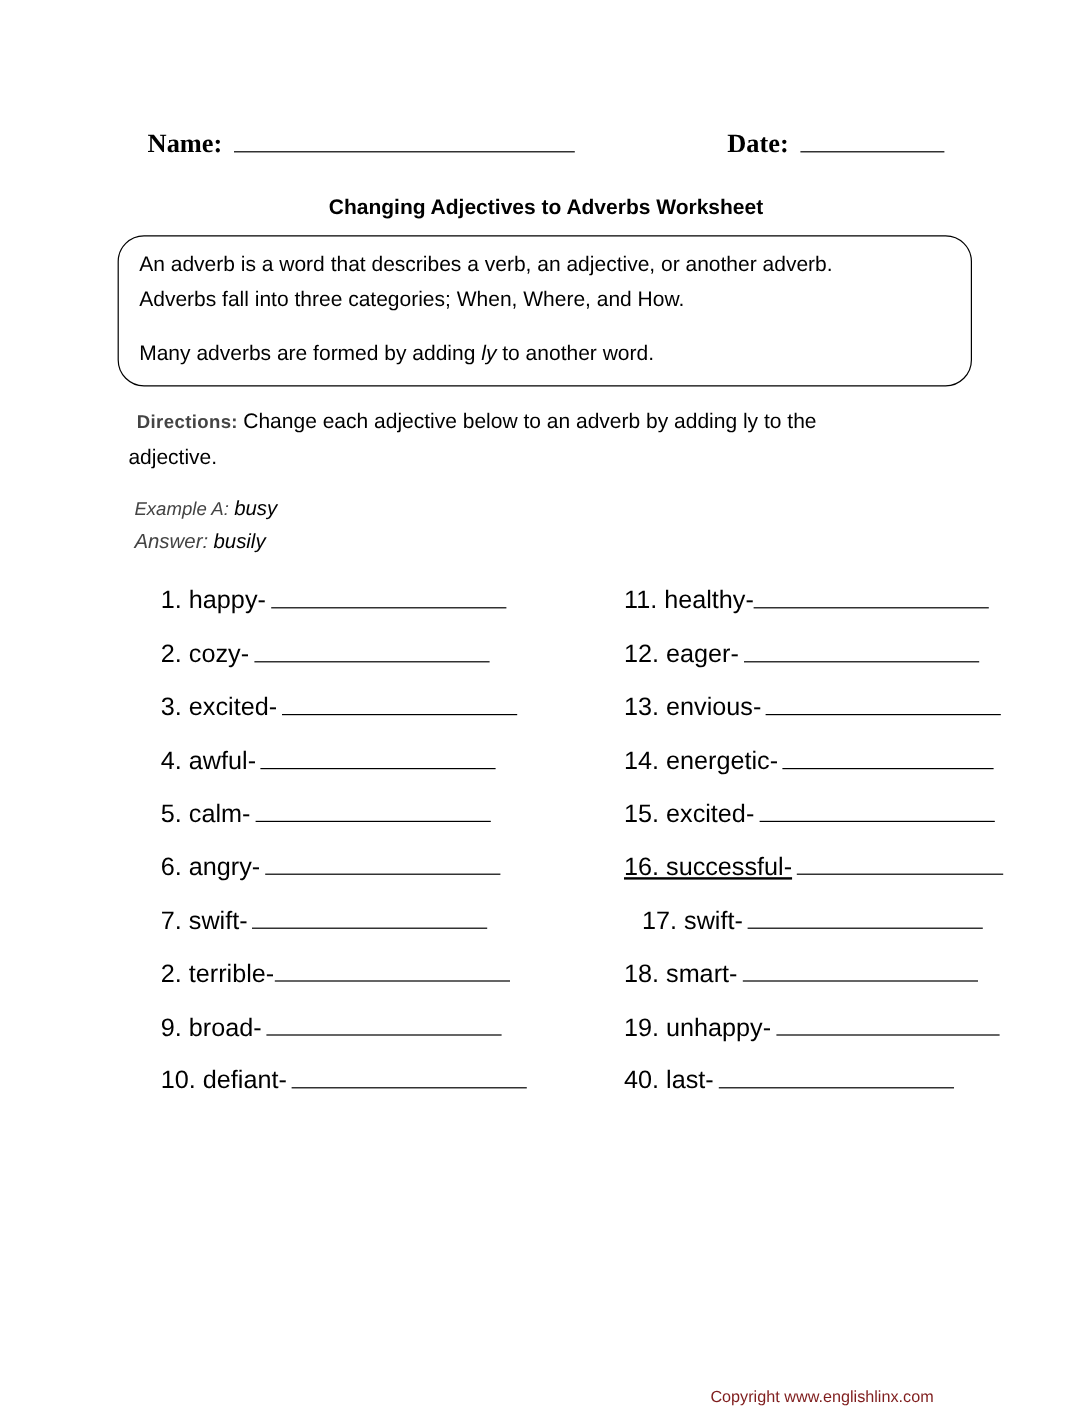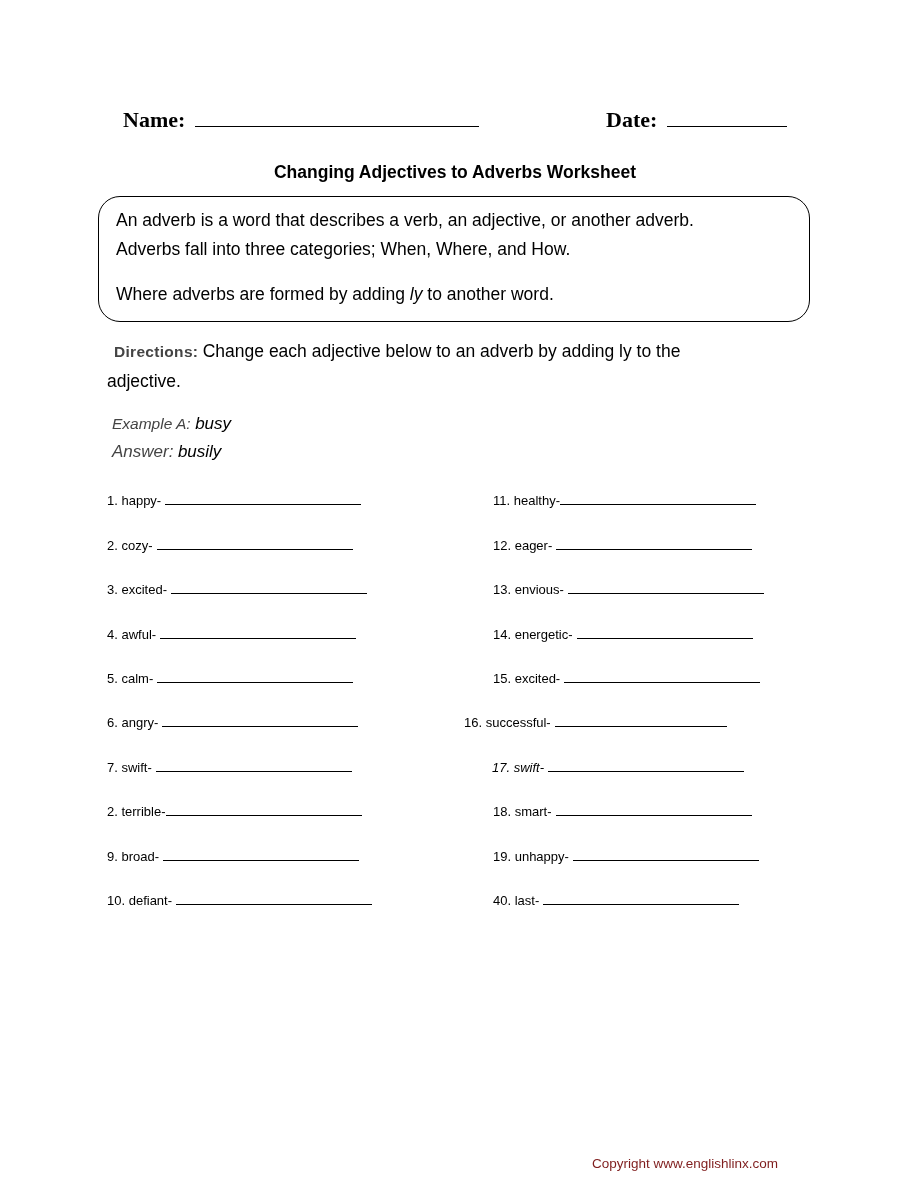--- a/index.html
+++ b/index.html
@@ -9,21 +9,21 @@
     .sans { font-family:"Liberation Sans","DejaVu Sans",sans-serif; }
     .hdr { font-size:22px; font-weight:bold; }
     .uline { display:inline-block; border-bottom:1.5px solid #000; height:20px; vertical-align:baseline; }
     .title { font-size:17.5px; font-weight:bold; left:0; width:910px; text-align:center; top:162px; }
     .box { left:98px; top:196px; width:712px; height:126px; border:1.5px solid #000; border-radius:22px; box-sizing:border-box; }
     .boxline { font-size:17.5px; left:116px; }
     .dir-label { font-size:15.5px; color:#444; font-weight:bold; letter-spacing:0.3px; }
     .dir-text { font-size:17.5px; }
     .ex-label { font-size:15.5px; color:#444; font-style:italic; }
     .ex-val { font-size:17px; font-style:italic; }
-    .item { font-size:13px; }
+    .item { font-size:21px;margin-left:27px; }
     .item .blank { display:inline-block; border-bottom:1.6px solid #000; height:15px; margin-left:4px; }
     .copy { font-size:13.5px; left:592px; top:1156px; color:#7f1d1d; }
   </style>
 </head>
 <body>
 
 <div class="abs serif hdr" style="left:123px; top:106px;">
   <span>Name:</span>
   <span class="uline" style="width:284px; margin-left:4px;"></span>
 </div>
@@ -31,21 +31,21 @@
   <span>Date:</span>
   <span class="uline" style="width:120px; margin-left:4px;"></span>
 </div>
 
 <div class="abs sans title">Changing Adjectives to Adverbs Worksheet</div>
 
 <div class="abs box"></div>
 <div class="abs sans boxline" style="top:210px;">An adverb is a word that describes a verb, an adjective, or another adverb.</div>
 <div class="abs sans boxline" style="top:239px;">Adverbs fall into three categories; When, Where, and How.</div>
 <div class="abs sans boxline" style="top:284px;">
-  <span>Where adverbs are formed by adding </span><i>ly</i><span> to another word.</span>
+  <span>Many adverbs are formed by adding </span><i>ly</i><span> to another word.</span>
 </div>
 
 <div class="abs sans" style="left:114px; top:341px;">
   <span class="dir-label">Directions:</span>
   <span class="dir-text">Change each adjective below to an adverb by adding ly to the</span>
 </div>
 <div class="abs sans dir-text" style="left:107px; top:371px;">adjective.</div>
 
 <div class="abs sans" style="left:112px; top:414px;text-align:center;">
   <span class="ex-label">Example A:</span>
@@ -65,19 +65,19 @@
 <div class="abs sans item" style="left:107px; top:756px;"><span>7. swift-</span><span class="blank" style="width:196px;"></span></div>
 <div class="abs sans item" style="left:107px; top:800px;"><span>2. terrible-</span><span class="blank" style="width:196px; margin-left:0;"></span></div>
 <div class="abs sans item" style="left:107px; top:845px;"><span>9. broad-</span><span class="blank" style="width:196px;"></span></div>
 <div class="abs sans item" style="left:107px; top:889px;"><span>10. defiant-</span><span class="blank" style="width:196px;"></span></div>
 
 <div class="abs sans item" style="left:493px; top:489px;"><span>11. healthy-</span><span class="blank" style="width:196px; margin-left:0;"></span></div>
 <div class="abs sans item" style="left:493px; top:534px;"><span>12. eager-</span><span class="blank" style="width:196px;"></span></div>
 <div class="abs sans item" style="left:493px; top:578px;"><span>13. envious-</span><span class="blank" style="width:196px;"></span></div>
 <div class="abs sans item" style="left:493px; top:623px;"><span>14. energetic-</span><span class="blank" style="width:176px;"></span></div>
 <div class="abs sans item" style="left:493px; top:667px;"><span>15. excited-</span><span class="blank" style="width:196px;"></span></div>
-<div class="abs sans item" style="left:464px; top:711px;"><span>16. successful-</span><span class="blank" style="width:172px;"></span></div>
-<div class="abs sans item" style="left:492px; top:756px;font-style:italic;"><span>17. swift-</span><span class="blank" style="width:196px;"></span></div>
+<div class="abs sans item" style="left:493px; top:711px;text-decoration:underline;"><span>16. successful-</span><span class="blank" style="width:172px;"></span></div>
+<div class="abs sans item" style="left:508px; top:756px;"><span>17. swift-</span><span class="blank" style="width:196px;"></span></div>
 <div class="abs sans item" style="left:493px; top:800px;"><span>18. smart-</span><span class="blank" style="width:196px;"></span></div>
 <div class="abs sans item" style="left:493px; top:845px;"><span>19. unhappy-</span><span class="blank" style="width:186px;"></span></div>
 <div class="abs sans item" style="left:493px; top:889px;"><span>40. last-</span><span class="blank" style="width:196px;"></span></div>
 
 <div class="abs sans copy">Copyright www.englishlinx.com</div>
 
 </body></html>

